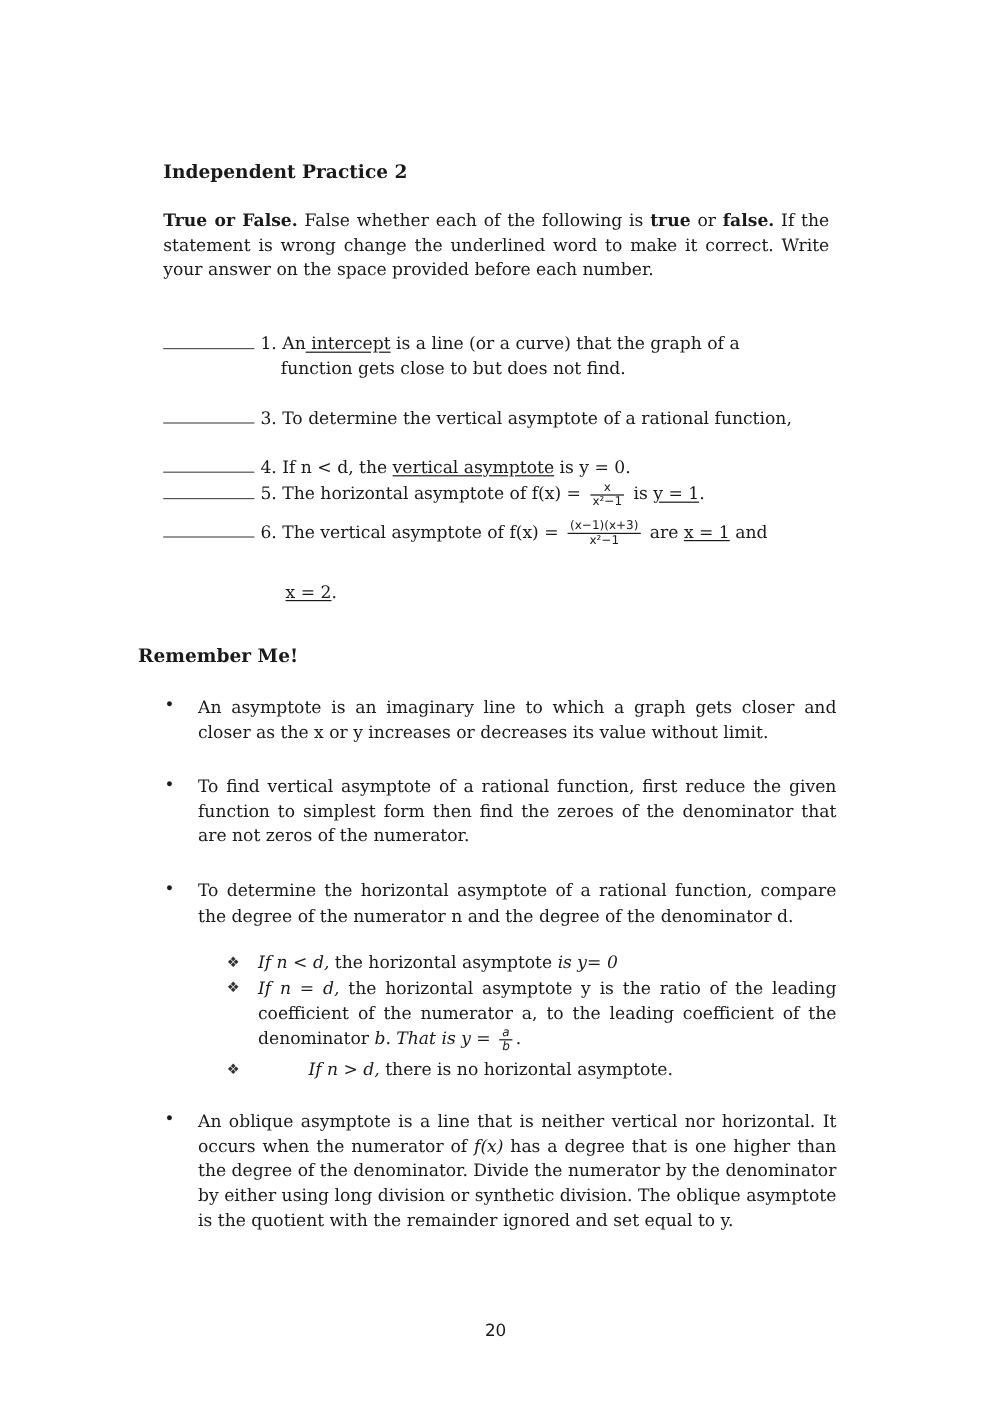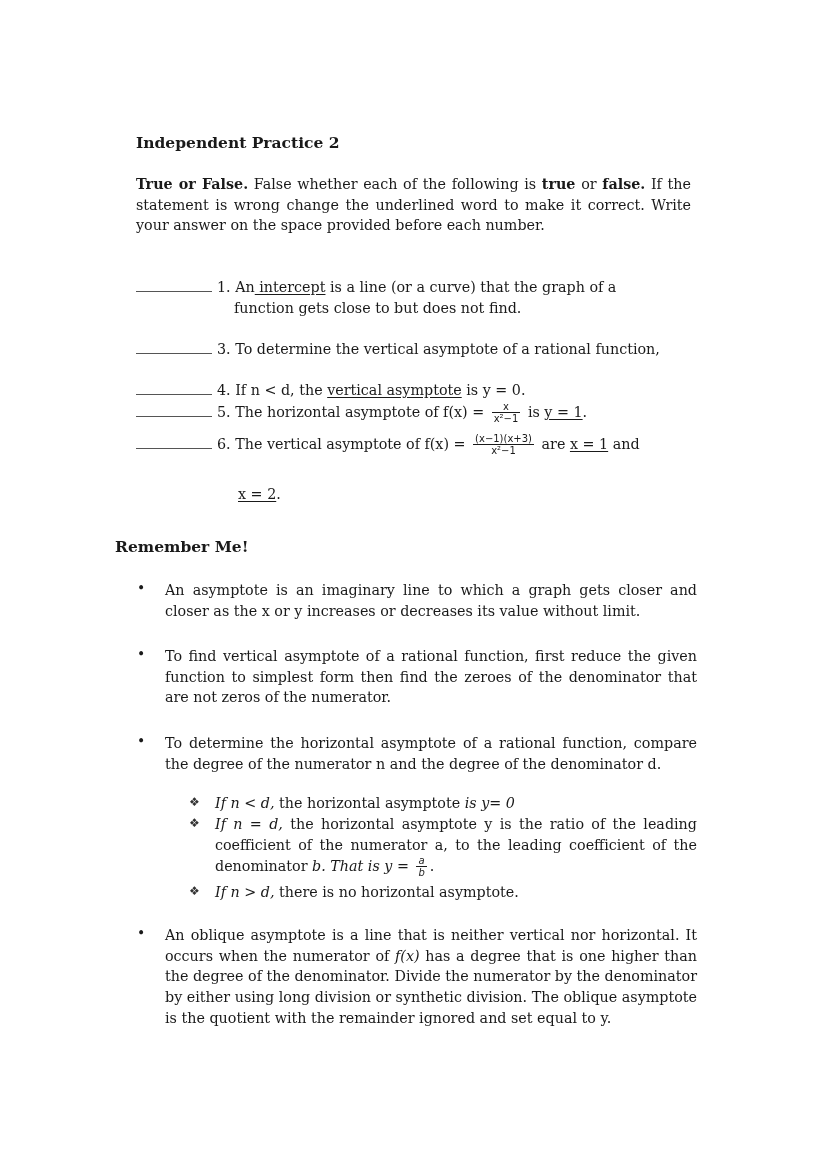--- a/index.html
+++ b/index.html
@@ -90,24 +90,25 @@
   <div class="bullet-list" style="top:814px;">
     <div class="sub" style="top:0;">
       <span class="diamond" style="top:2px;">❖</span>
       <div class="subtext" style="top:0;"><i>If n = d,</i><span> the horizontal asymptote y is the ratio of the leading coefficient of the numerator a, to the leading coefficient of the denominator </span><i>b. That is y = </i><span class="frac" style="font-style:italic;"><span class="num">a</span><span class="den">b</span></span><span>.</span></div>
     </div>
   </div>
 
   <div class="bullet-list" style="top:882px;">
     <div class="sub" style="top:0;">
       <span class="diamond" style="top:2px;">❖</span>
-      <div class="subtext" style="top:0;"><i>If n &gt; d,</i><span> there is no horizontal asymptote.</span></div>
+      <div class="subtext" style="top:0;margin-left:42px;"><i>If n &gt; d,</i><span> there is no horizontal asymptote.</span></div>
     </div>
   </div>
 
   <div class="bullet-list" style="top:925px;">
     <span class="bullet" style="top:0;">•</span>
     <div class="btext" style="top:0;"><span>An oblique asymptote is a line that is neither vertical nor horizontal. It occurs when the numerator of </span><i>f(x)</i><span> has a degree that is one higher than the degree of the denominator. Divide the numerator by the denominator by either using long division or synthetic division.  The oblique asymptote is the quotient with the remainder ignored and set equal to y.</span></div>
   </div>
 
+  <div class="abs pnum" style="top:1101px;">20</div>
   <div class="abs footer" style="top:1125px;">www.modyul.online</div>
 
 </div>
 
 </body></html>

